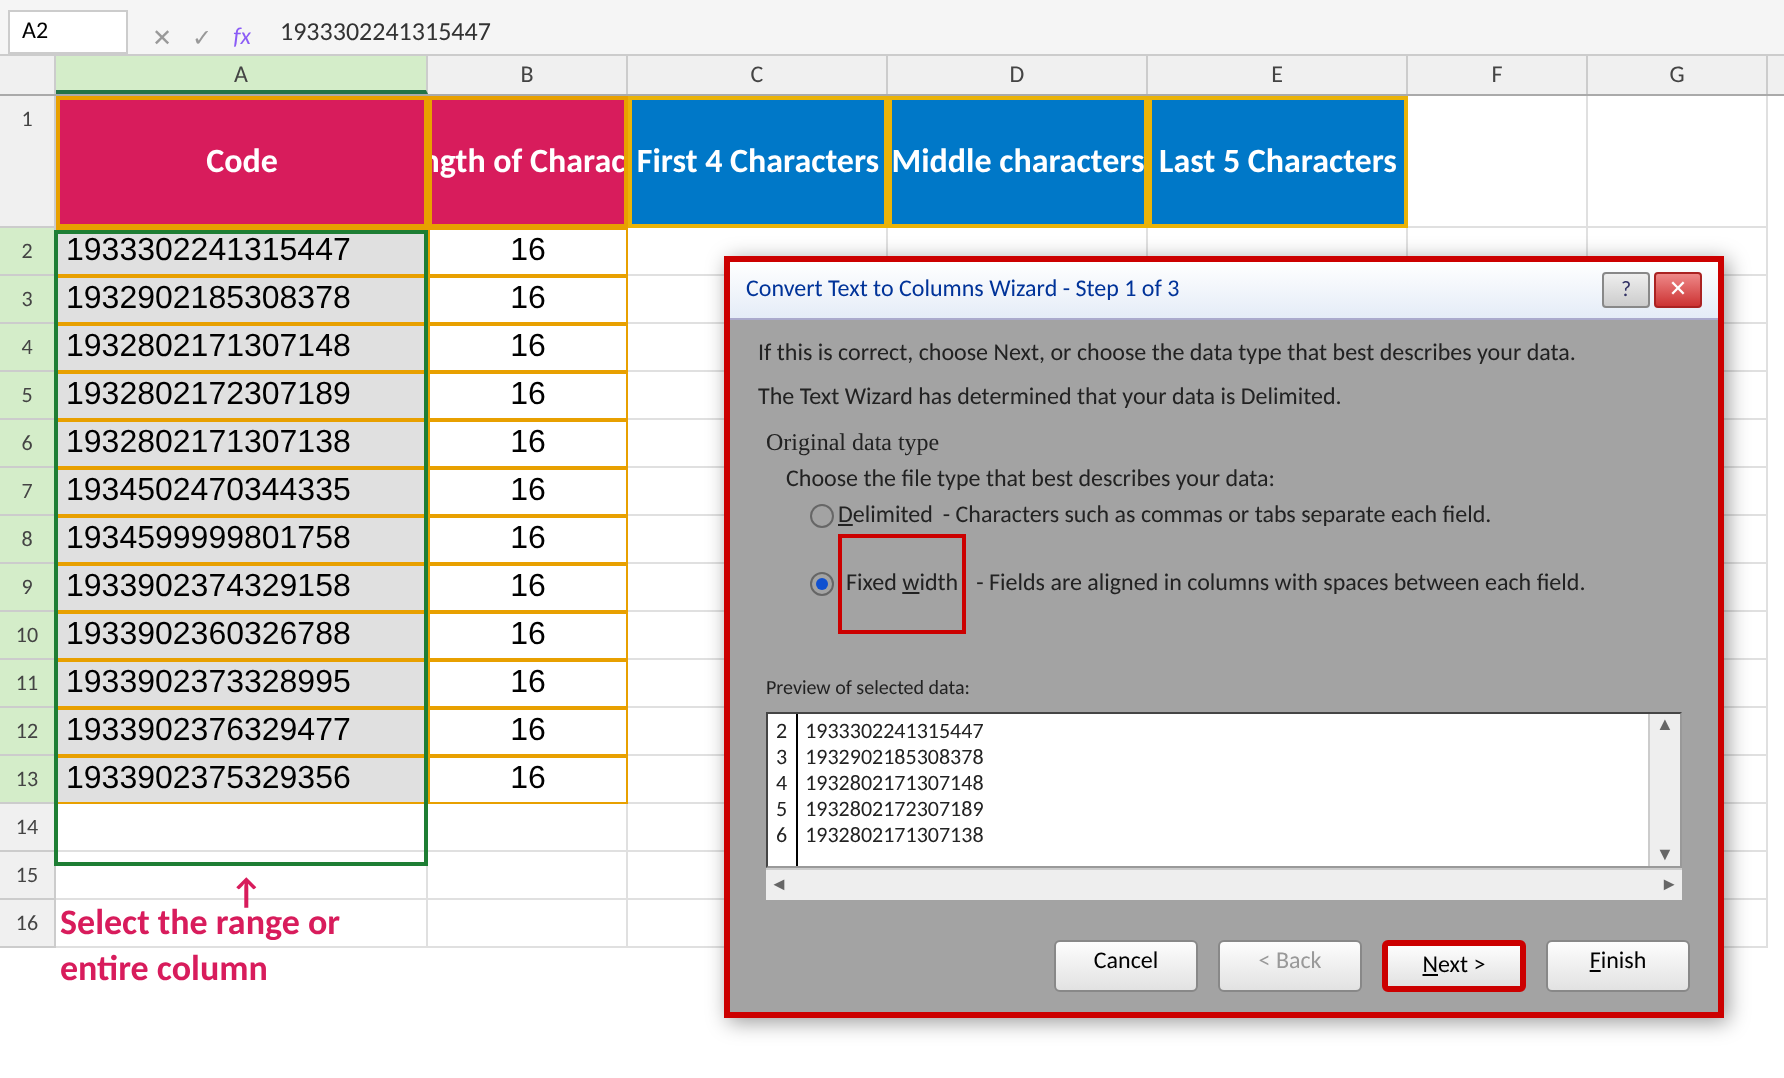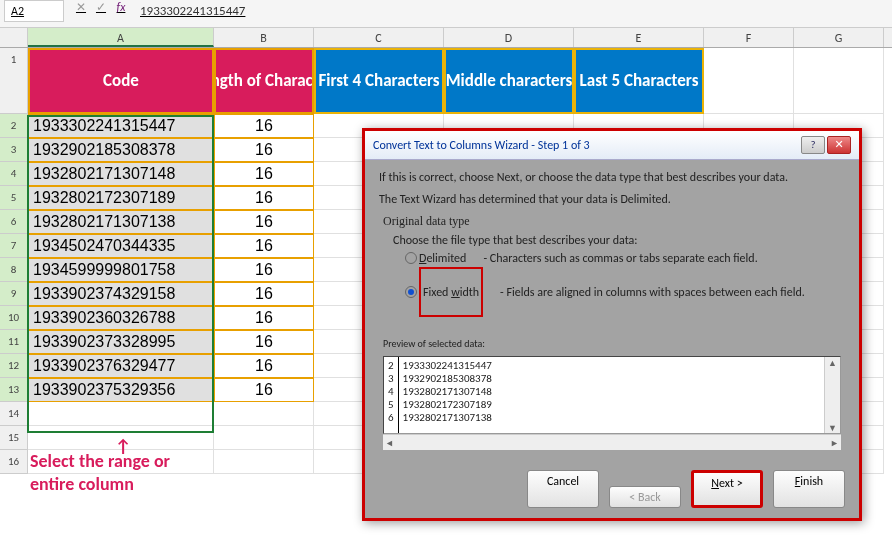--- a/index.html
+++ b/index.html
@@ -1,22 +1,22 @@
 <!DOCTYPE html>
 <html><head>
 <meta charset="utf-8">
 <style>
 * { box-sizing: border-box; margin: 0; padding: 0; font-family: Calibri, Arial, sans-serif; }
 body { background: #fff; font-size: 13px; width: 892px; height: 539px; position: relative; overflow: hidden; }
 
-.formula-bar { display: flex; align-items: flex-start; height: 28px; border-bottom: 1px solid #ccc; background: #f5f5f5; text-decoration: underline; }
+.formula-bar { display: flex; align-items: flex-end; height: 28px; border-bottom: 1px solid #ccc; background: #f5f5f5; }
 .name-box { width: 60px; border: 1px solid #ccc; background: #fff; padding: 3px 6px; font-size: 12px; margin: 0 4px; }
 .fx-icons { display: flex; gap: 2px; padding: 0 4px; color: #999; }
 .fx-icons span { width: 18px; text-align: center; font-size: 12px; }
-.fx { font-style: italic; color: #701a75; }
+.fx { font-style: italic; color: #8b5cf6; }
 .formula-input { flex: 1; padding: 3px 6px; font-size: 13px; color: #333; }
 
 .col-headers { display: flex; height: 20px; background: #f0f0f0; border-bottom: 1px solid #aaa; }
 .corner { width: 28px; border-right: 1px solid #ccc; }
 .col-h { text-align: center; font-size: 12px; color: #444; border-right: 1px solid #ccc; line-height: 20px; }
 .col-h.sel { background: #d4edc9; border-bottom: 2px solid #217346; }
 .col-A { width: 186px; } .col-B { width: 100px; } .col-C { width: 130px; }
 .col-D { width: 130px; } .col-E { width: 130px; } .col-F { width: 90px; } .col-G { width: 90px; }
 
 .grid { display: flex; }
@@ -51,33 +51,33 @@
 .dlg-help { color: #336; }
 
 .dlg-body { padding: 10px 14px; color: #222; }
 .dlg-body p { margin-bottom: 8px; font-size: 12px; }
 .fieldset-label { margin: 6px 0 4px 4px; font-family: Liberation Serif, serif; }
 .choose-text { margin: 2px 0 4px 14px; font-size: 12px; }
 .radio-row { display: flex; align-items: center; margin: 2px 0 2px 26px; font-size: 12px; gap: 2px; }
 .radio { width: 12px; height: 12px; border: 1px solid #666; border-radius: 50%; display: inline-flex; align-items: center; justify-content: center; }
 .radio.checked::after { content: ''; width: 6px; height: 6px; background: #1050d0; border-radius: 50%; }
 .fixed-box { border: 2px solid #c00; padding: 16px 2px; }
-.radio-desc { margin-left: 15px; }
+.radio-desc { margin-left: 3px; }
 
 .preview-label { margin: 20px 0 6px 4px; font-size: 10px; }
 .preview-box { border: 1px inset #999; background: #fff; height: 78px; margin: 0 4px; display: flex; font-family: "Courier New", monospace; font-size: 11px; overflow: hidden; }
 .preview-nums { border-right: 1px solid #000; padding: 2px 4px; }
 .preview-data { padding: 2px 4px; flex: 1; }
 .preview-line { height: 13px; line-height: 13px; }
 .preview-scroll { width: 16px; background: #eee; border-left: 1px solid #ccc; display: flex; flex-direction: column; justify-content: space-between; align-items: center; font-size: 9px; color: #666; }
 .hscroll { height: 16px; background: #eee; border-top: 1px solid #ccc; margin: 0 4px; display: flex; justify-content: space-between; align-items: center; font-size: 9px; color: #666; padding: 0 2px; }
 
 .dlg-footer { display: flex; justify-content: flex-end; gap: 10px; padding: 10px 14px; }
 .btn { min-width: 72px; padding: 3px 12px; border: 1px solid #888; background: linear-gradient(#fdfdfd,#e2e2e2); border-radius: 3px; font-size: 12px; text-align: center; }
-.btn.disabled { color: #999; margin-top: 16px; }
+.btn.disabled { color: #999; }
 .btn.highlight { border: 3px solid #c00; }
 </style>
 </head>
 <body>
 
 <div class="formula-bar">
   <div class="name-box">A2</div>
   <div class="fx-icons">
     <span>✕</span>
     <span>✓</span>

